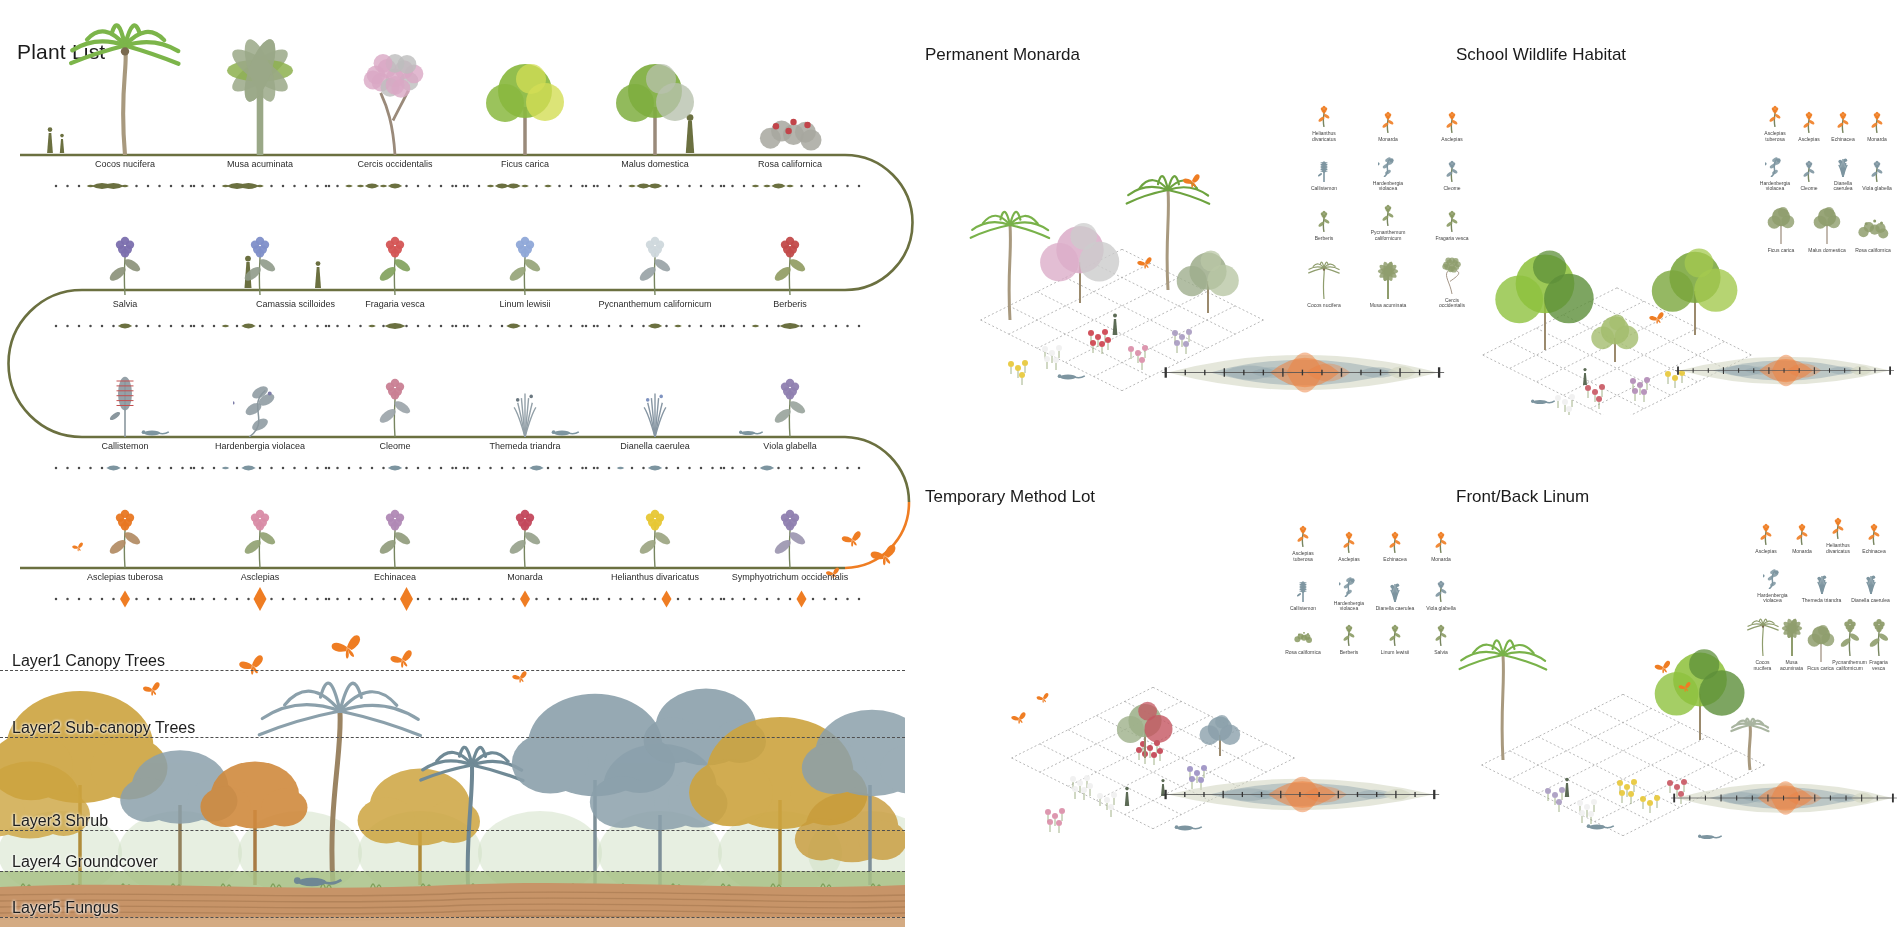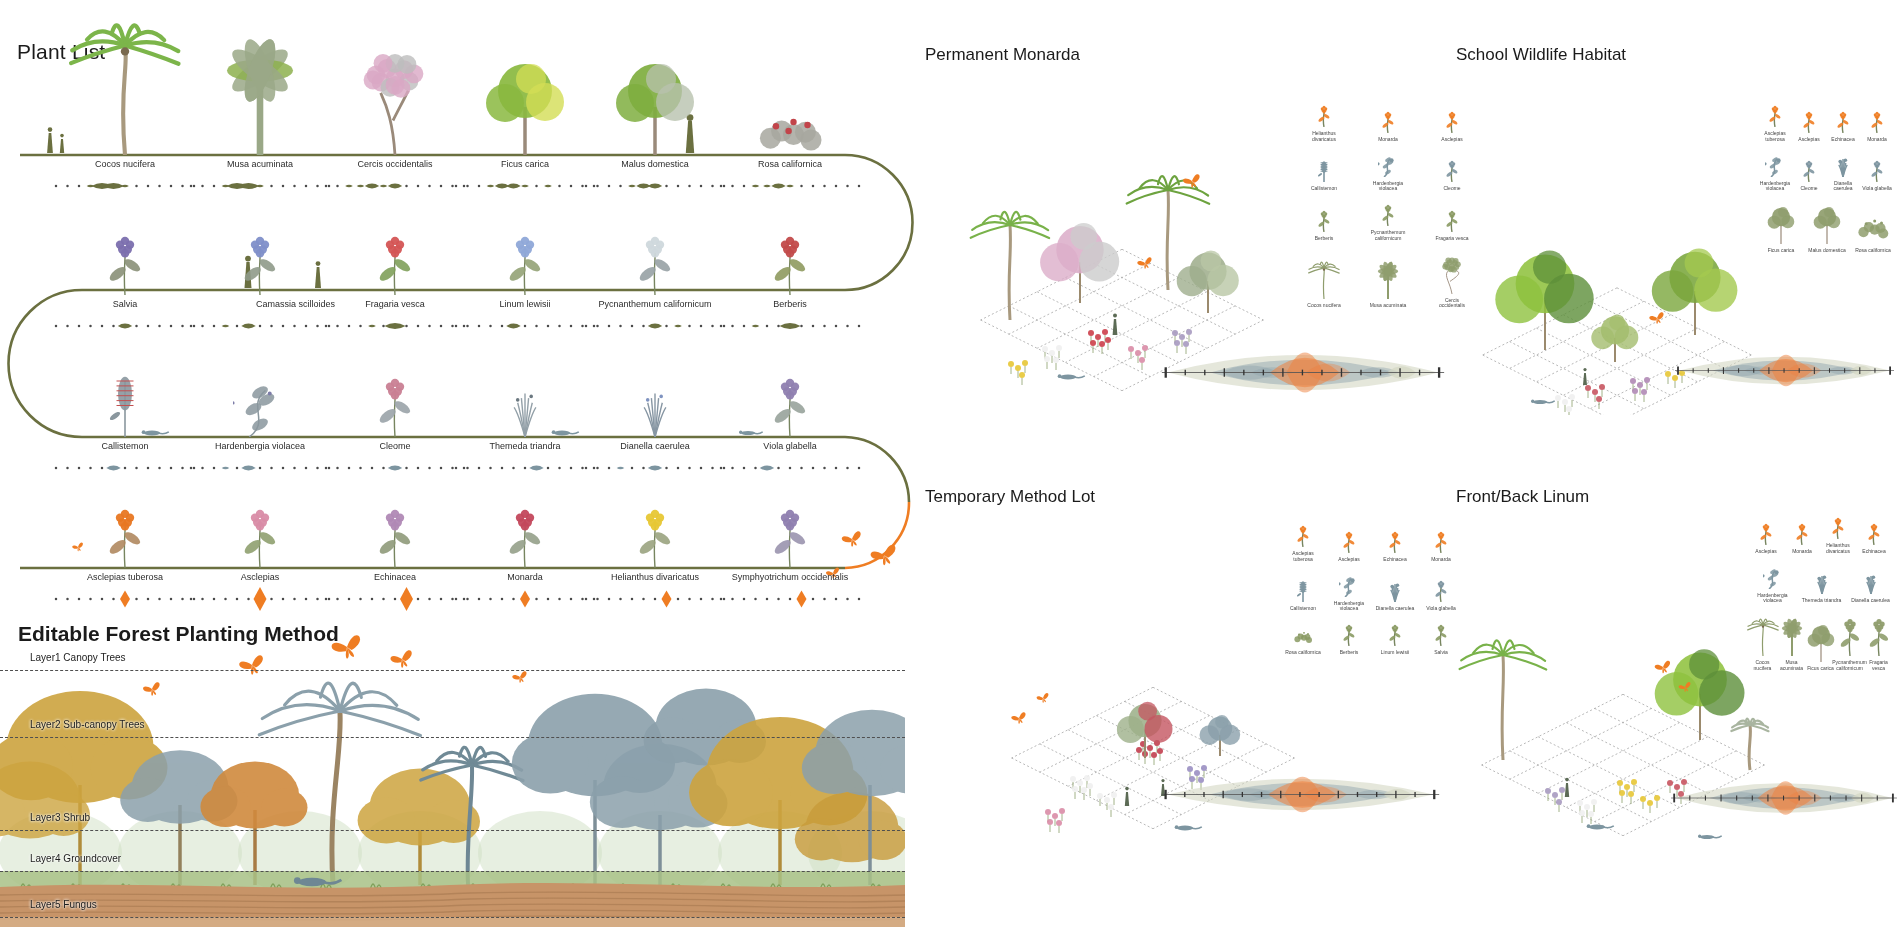--- a/index.html
+++ b/index.html
@@ -7,21 +7,21 @@
     font-family:"Liberation Sans",sans-serif;color:#1b1b1b;}
   .abs{position:absolute;}
   h1.sec{font-size:21px;font-weight:400;margin:0;letter-spacing:.2px;}
   h1.secb{font-size:21px;font-weight:700;margin:0;}
   h2.hab{font-size:17px;font-weight:400;margin:0;}
   .plant-col{position:absolute;width:150px;}
   .pg{position:absolute;left:0;right:0;display:flex;justify-content:center;align-items:flex-end;}
   .pname{position:absolute;left:0;right:0;text-align:center;font-size:9px;color:#2c2c2c;}
   .pheno{position:absolute;left:0;right:0;display:flex;justify-content:center;}
   .layer-line{position:absolute;left:0;width:905px;border-top:1.4px dashed #4f4f4f;height:0;}
-  .layer-label{position:absolute;left:30px;font-size:10px;color:#1d1d1d;text-shadow:0 0 3px #fff,0 0 3px #fff;}
+  .layer-label{position:absolute;left:12px;font-size:16px;color:#1d1d1d;text-shadow:0 0 3px #fff,0 0 3px #fff;}
   .legend{position:absolute;display:flex;flex-direction:column;}
   .tier{display:flex;align-items:flex-end;justify-content:flex-start;}
   .litem{display:flex;flex-direction:column;align-items:center;}
   .llabel{font-size:5px;line-height:1.15;text-align:center;color:#444;max-width:40px;word-wrap:break-word;}
   .violin svg,.scene svg{display:block;}
 </style>
 </head>
 <body>
 
 <div id="canvas">
@@ -925,23 +925,20 @@
               <circle cx="109.5" cy="10" r="1.25" fill="#4a4a4a"></circle>
               <circle cx="121" cy="10" r="1.25" fill="#4a4a4a"></circle>
               <circle cx="132.5" cy="10" r="1.25" fill="#4a4a4a"></circle>
               <circle cx="144" cy="10" r="1.25" fill="#4a4a4a"></circle>
             </g>
           </svg>
         </div>
       </div>
     </div>
 
-  <div class="abs" style="left:18px;top:622px;">
-    <h1 class="secb">Editable Forest Planting Method</h1>
-  </div>
   <div class="abs" id="forest-art" style="left:0;top:635px;width:905px;height:292px;"><svg width="905" height="292" viewBox="0 0 905 292" xmlns="http://www.w3.org/2000/svg">
         <ellipse cx="60" cy="218" rx="62" ry="42" fill="#cfe0c4" opacity="0.5"></ellipse>
         <ellipse cx="180" cy="218" rx="62" ry="42" fill="#cfe0c4" opacity="0.5"></ellipse>
         <ellipse cx="300" cy="218" rx="62" ry="42" fill="#cfe0c4" opacity="0.5"></ellipse>
         <ellipse cx="420" cy="218" rx="62" ry="42" fill="#cfe0c4" opacity="0.5"></ellipse>
         <ellipse cx="540" cy="218" rx="62" ry="42" fill="#cfe0c4" opacity="0.5"></ellipse>
         <ellipse cx="660" cy="218" rx="62" ry="42" fill="#cfe0c4" opacity="0.5"></ellipse>
         <ellipse cx="780" cy="218" rx="62" ry="42" fill="#cfe0c4" opacity="0.5"></ellipse>
         <ellipse cx="870" cy="218" rx="62" ry="42" fill="#cfe0c4" opacity="0.5"></ellipse>
         <path d="M80,250 L80,150" stroke="#b08c3a" stroke-width="3.5"></path>

